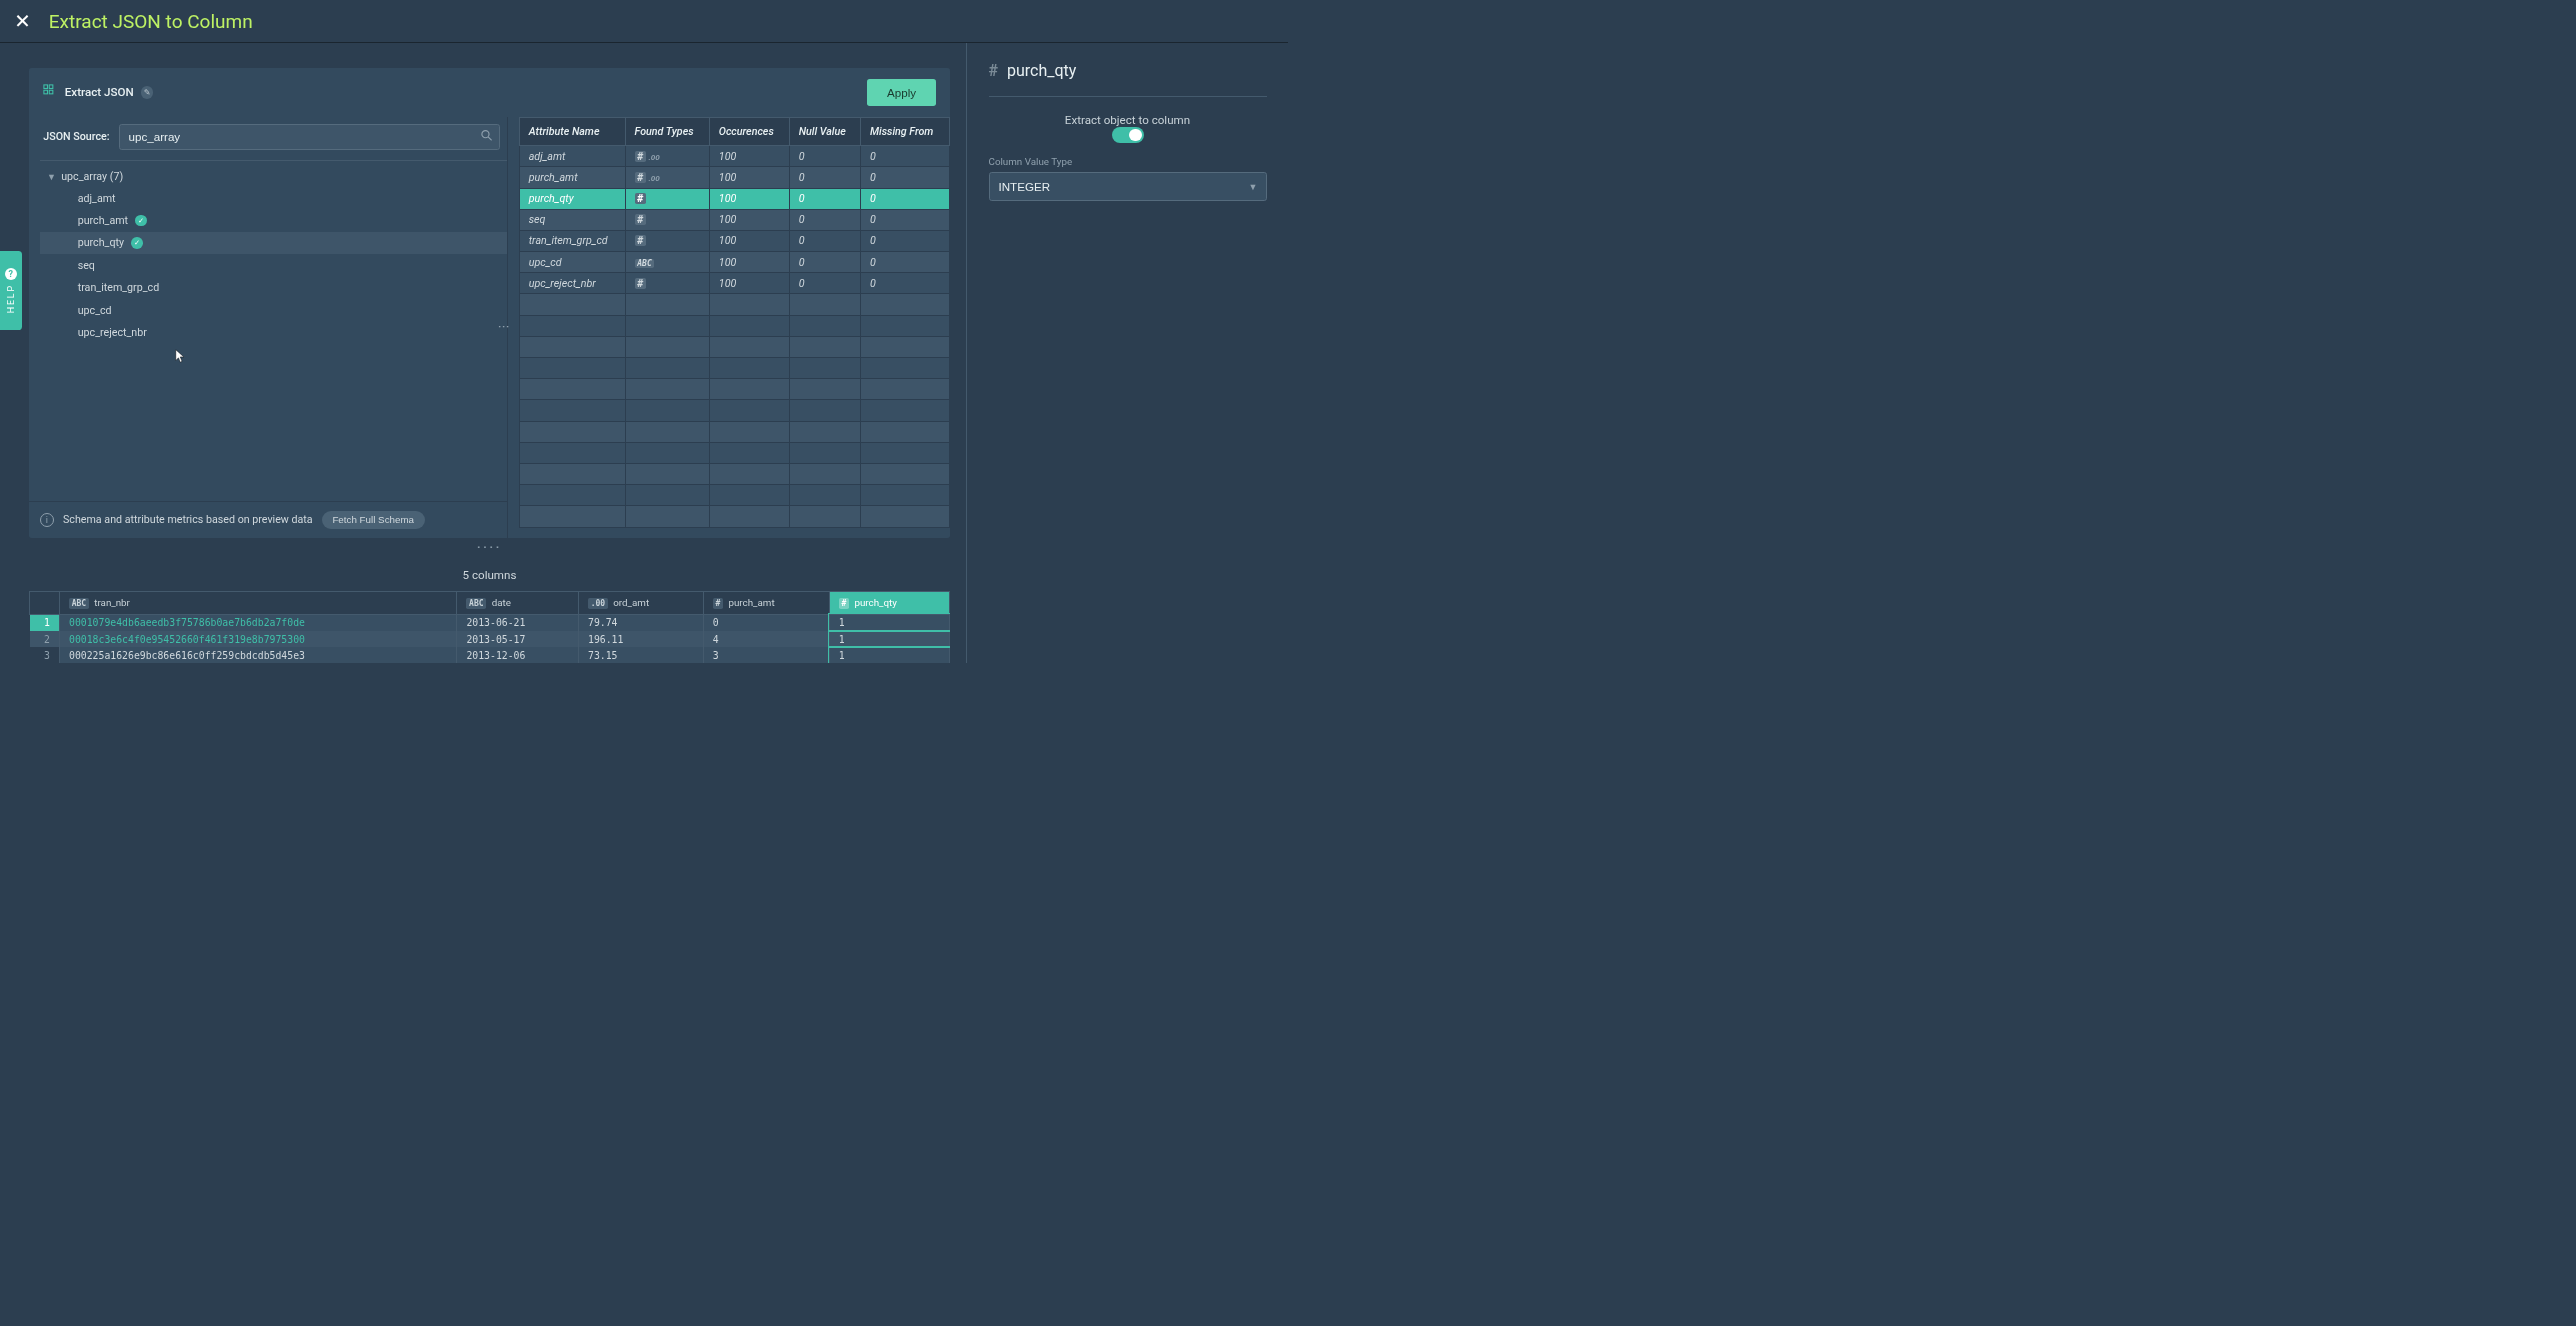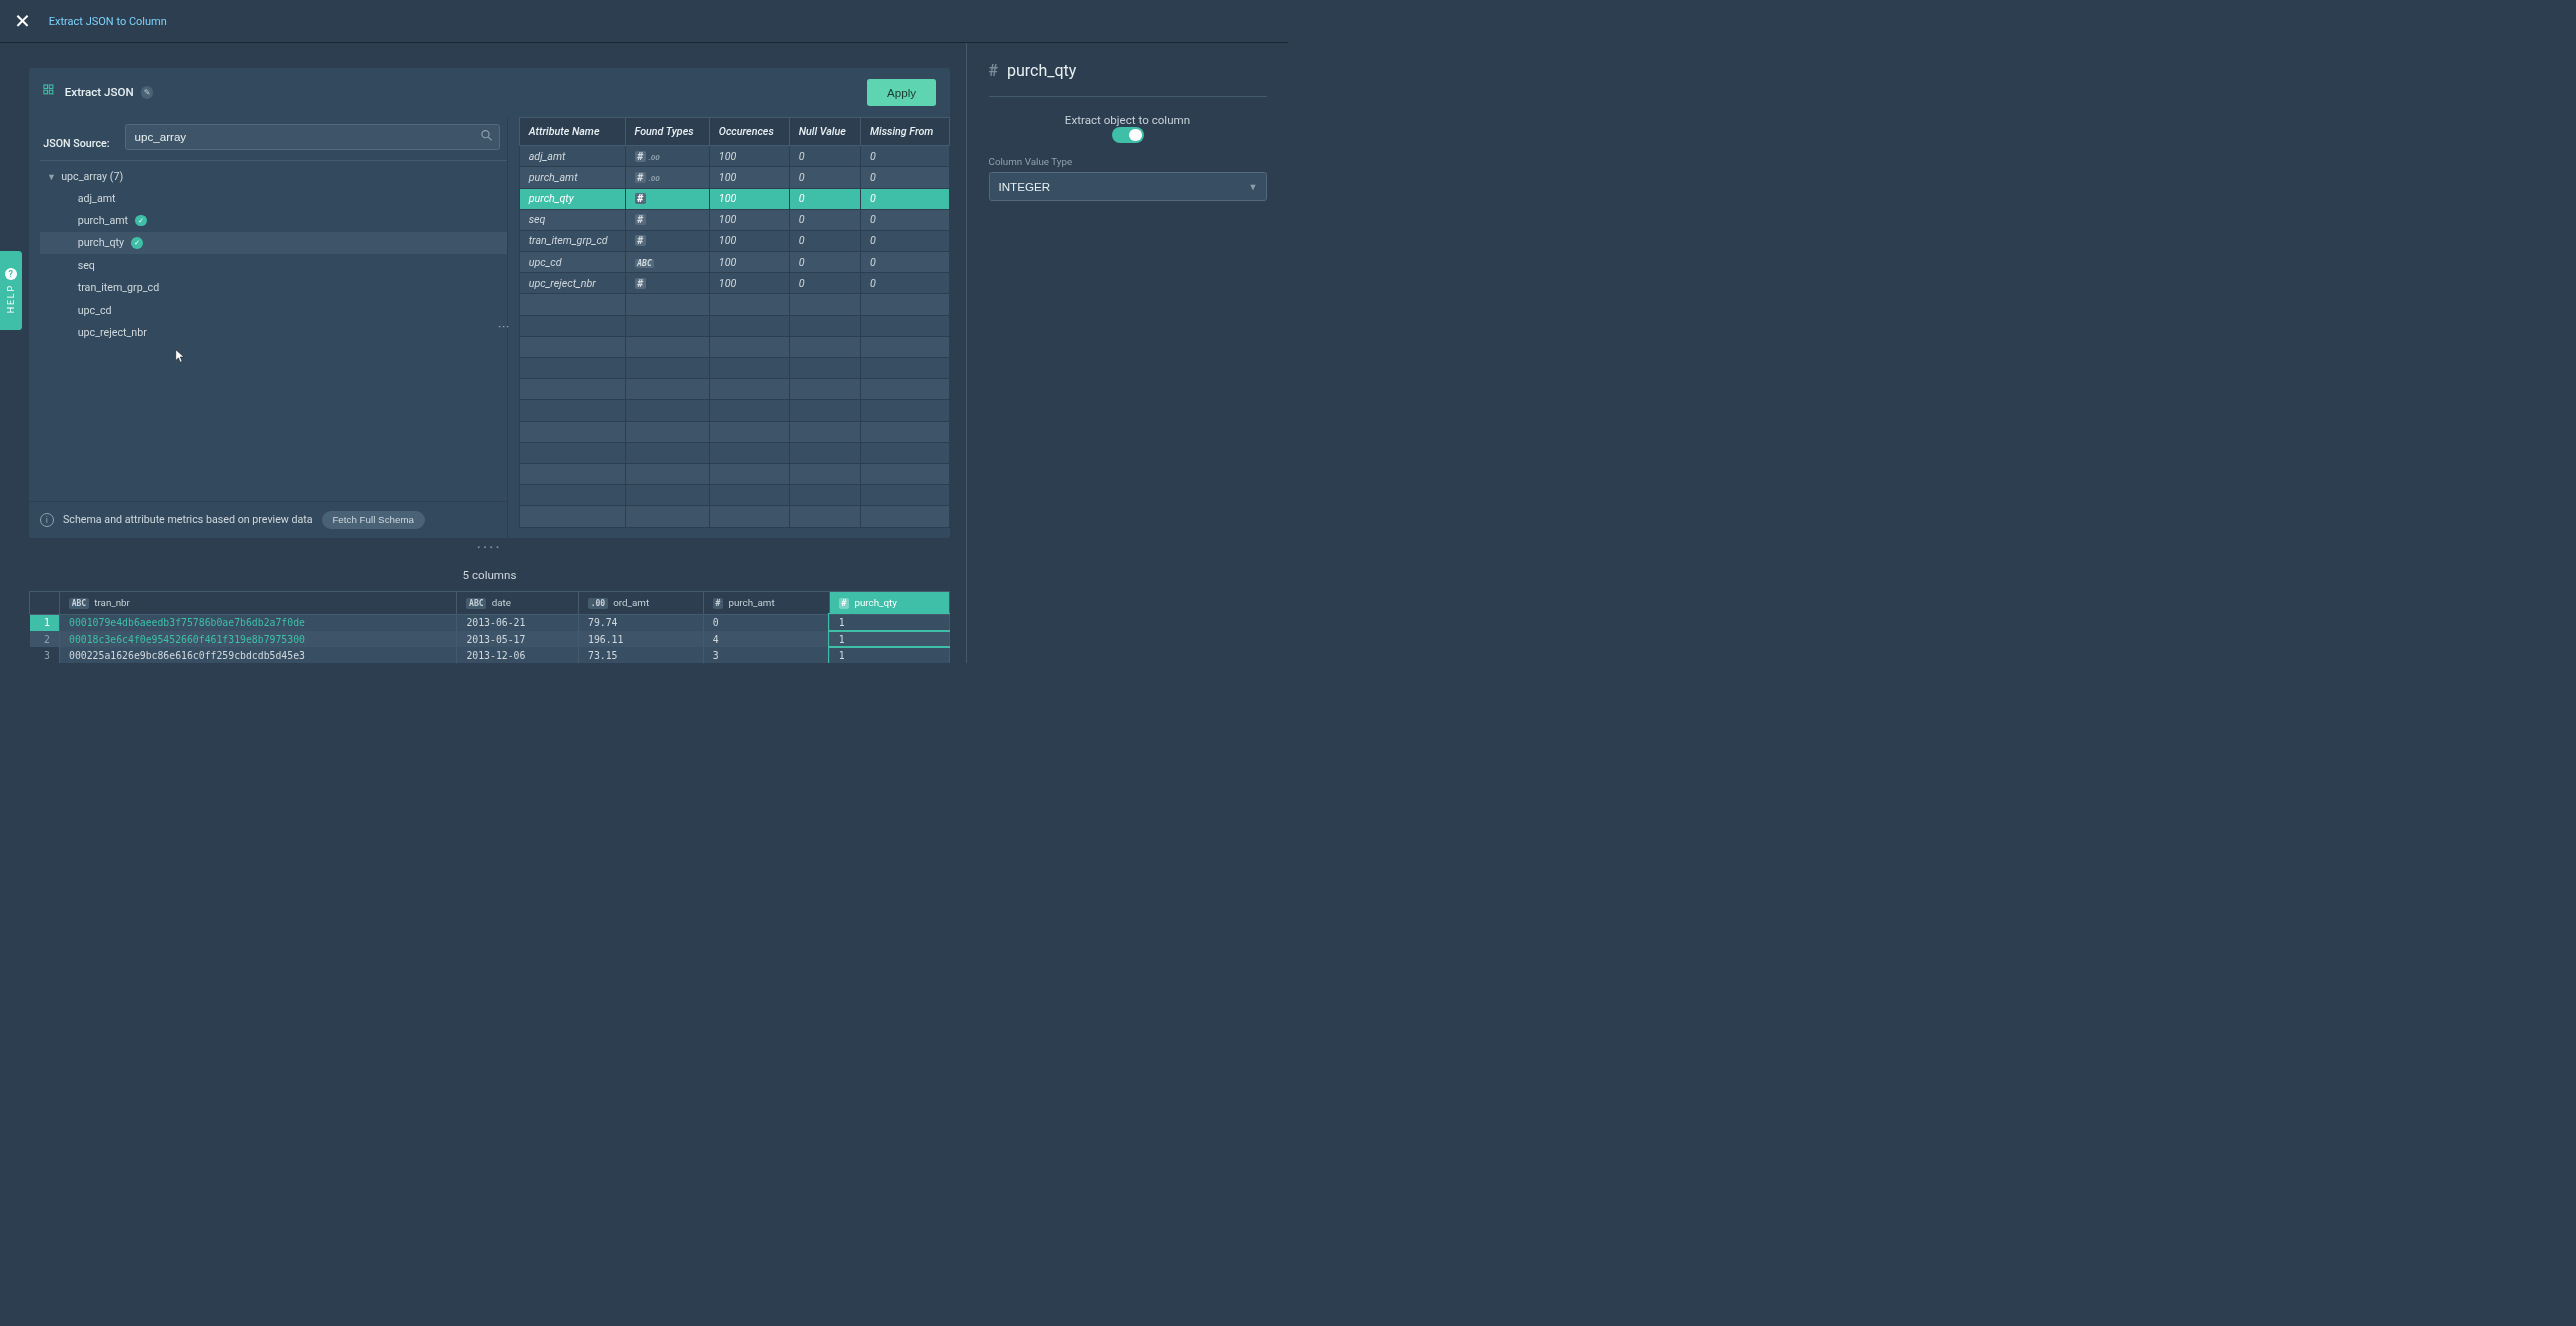--- a/index.html
+++ b/index.html
@@ -21,22 +21,22 @@
   border-bottom: 0.9px solid #1a252f;
 }
 .close-btn {
   font-size: 19.7px;
   color: #fff;
   cursor: pointer;
   margin-right: 18px;
   font-weight: 300;
 }
 .header-title {
-  color: #7dd3fc;
-  font-size: 11px;
+  color: #bef264;
+  font-size: 19px;
   font-weight: 400;
 }
 .main {
   display: flex;
   height: calc(100% - 43px);
 }
 .left-area {
   flex: 1;
   padding: 25px 16px 0 29px;
   display: flex;
@@ -89,22 +89,22 @@
   padding: 0 0 0 0;
   flex: 1;
 }
 .json-source-area {
   width: 479px;
   padding: 0 0 0 10.7px;
   border-right: 0.9px solid #2c3e50;
 }
 .source-row {
   display: flex;
-  align-items: flex-end;
-  gap: 15px;
+  align-items: center;
+  gap: 9px;
   padding: 7.2px 7.2px 10.7px 3.6px;
 }
 .source-label { color: #e8f0f2; font-size: 10.7px; font-weight: 500; white-space: nowrap; }
 .source-input-wrap {
   flex: 1;
   position: relative;
 }
 .source-input {
   width: 100%;
   background: #3e5569;

